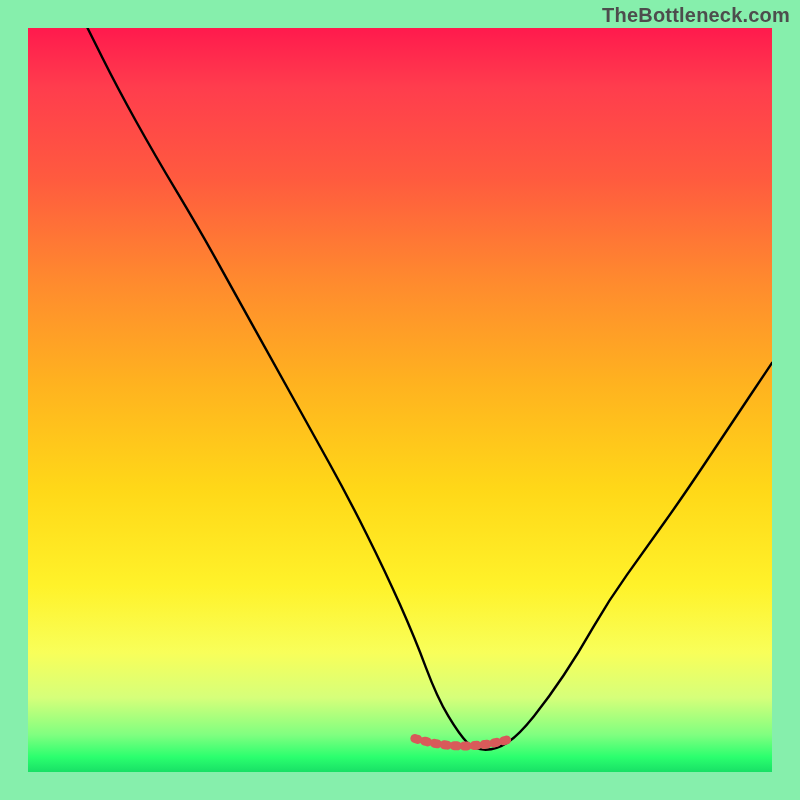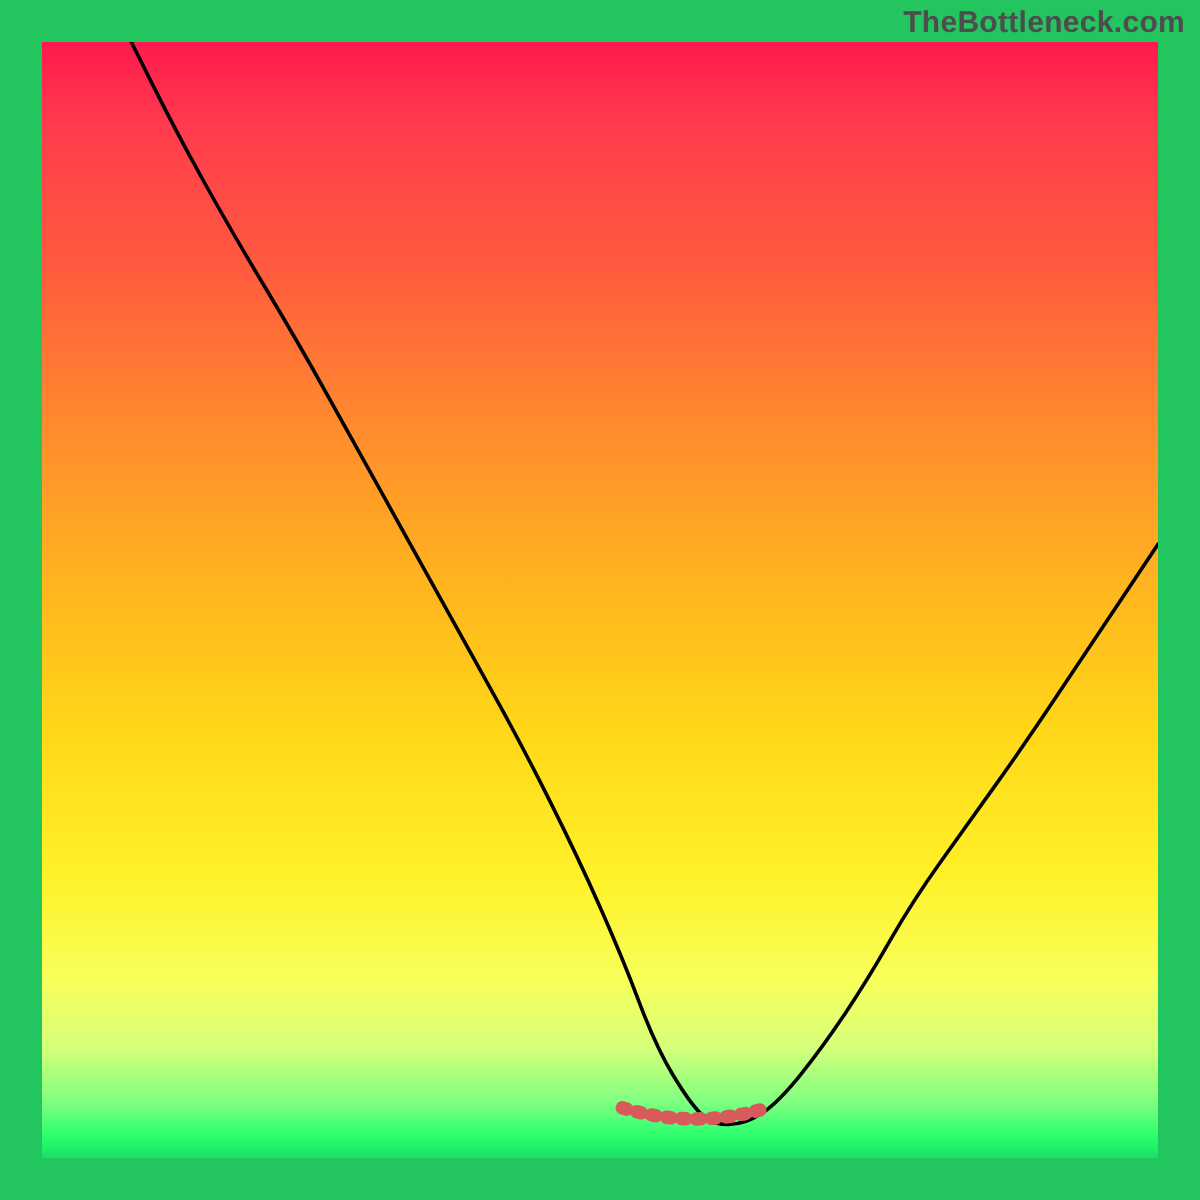--- a/index.html
+++ b/index.html
@@ -10,21 +10,21 @@
     background: #000;
     overflow: hidden;
     font-family: Arial, Helvetica, sans-serif;
   }
   .frame {
     position: absolute;
     left: 0;
     top: 0;
     width: 800px;
     height: 800px;
-    background: #22c55e;
+    background: #86efac;
   }
   .plot {
     position: absolute;
     left: 28px;
     top: 28px;
     width: 744px;
     height: 744px;
     background: linear-gradient(to bottom,
       #ff1a4d 0%,
       #ff3d4d 8%,

